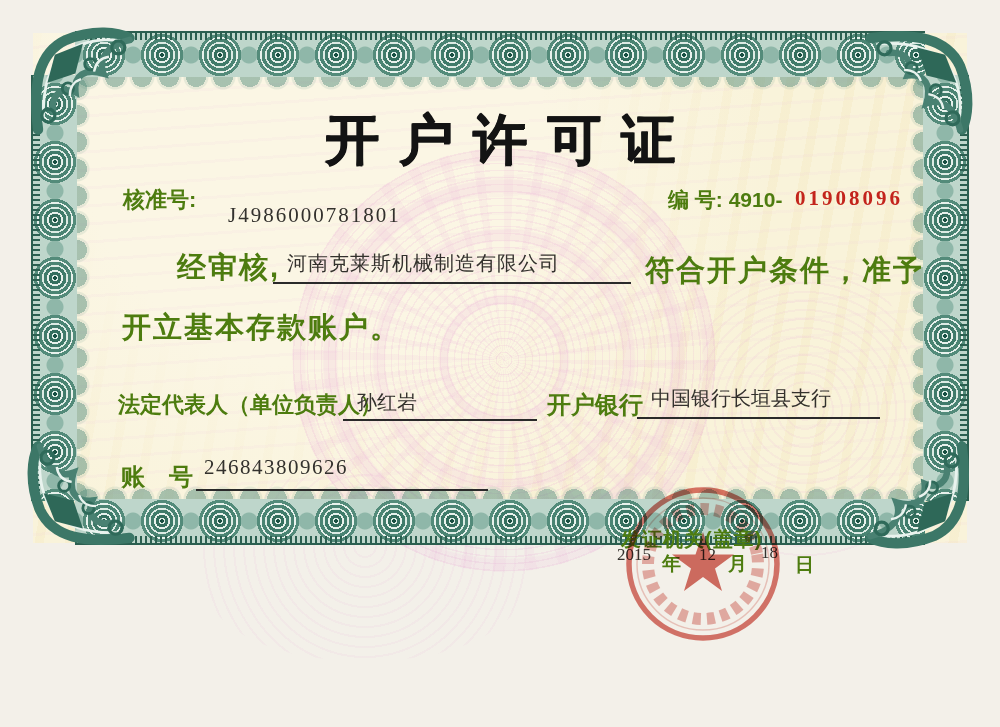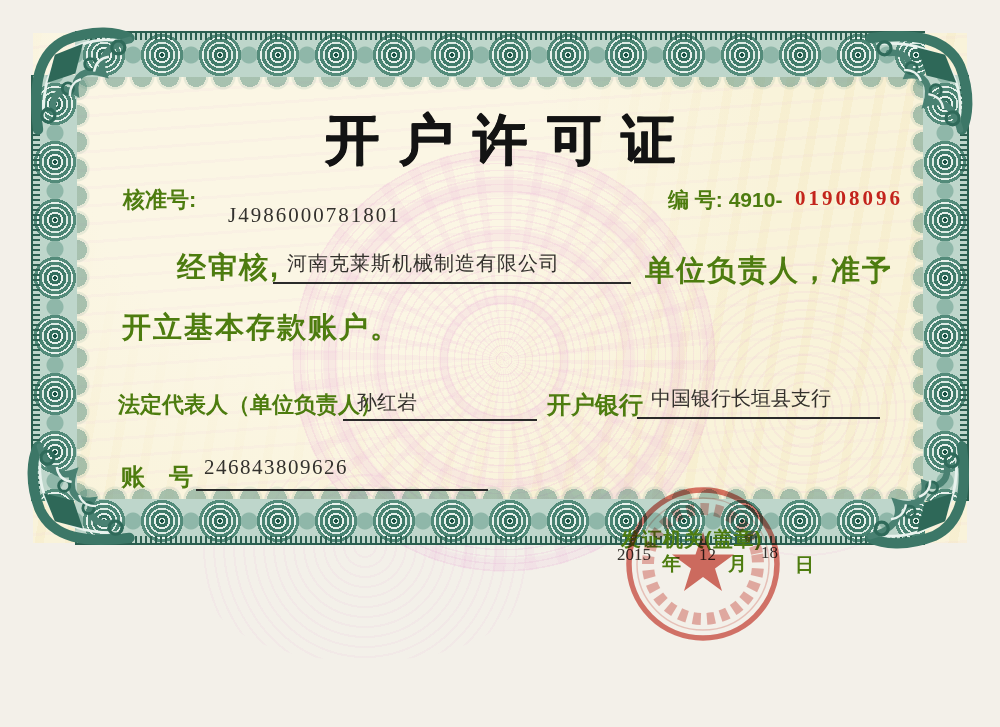--- a/index.html
+++ b/index.html
@@ -159,21 +159,21 @@
 
   <div class="txt label" style="left:668px;top:186px;font-size:21px;">
     <span>编 号:</span>
     <span>4910-</span>
   </div>
   <div class="txt value red" style="left:795px;top:186px;font-size:21px;letter-spacing:3px;font-weight:700;">01908096</div>
 
   <div class="txt value" style="left:287px;top:250px;font-size:20px;letter-spacing:1px;">河南克莱斯机械制造有限公司</div>
   <div class="txt body-txt" style="left:177px;top:248px;">经审核,</div>
   <div class="underline" style="left:273px;top:282px;width:358px;"></div>
-  <div class="txt body-txt" style="left:645px;top:251px;">单位负责人，准予</div>
+  <div class="txt body-txt" style="left:645px;top:251px;">符合开户条件，准予</div>
 
   <div class="txt label" style="left:118px;top:390px;font-size:22px;">法定代表人（单位负责人）</div>
 
   <div class="txt body-txt" style="left:122px;top:308px;">开立基本存款账户。</div>
   <div class="txt value" style="left:357px;top:389px;font-size:20px;">孙红岩</div>
   <div class="underline" style="left:343px;top:419px;width:194px;"></div>
   <div class="txt value" style="left:651px;top:385px;font-size:20px;">中国银行长垣县支行</div>
   <div class="txt label" style="left:547px;top:389px;font-size:24px;">开户银行</div>
   <div class="underline" style="left:637px;top:417px;width:243px;"></div>
 

